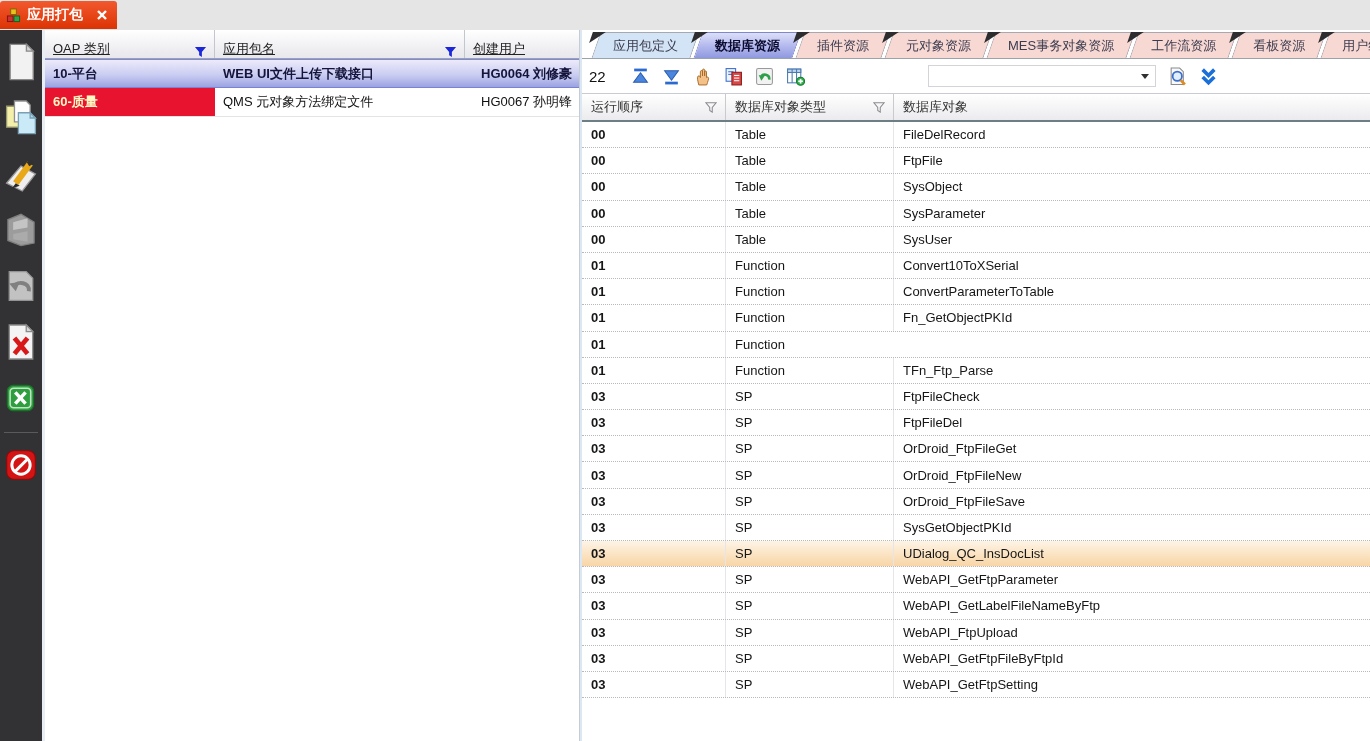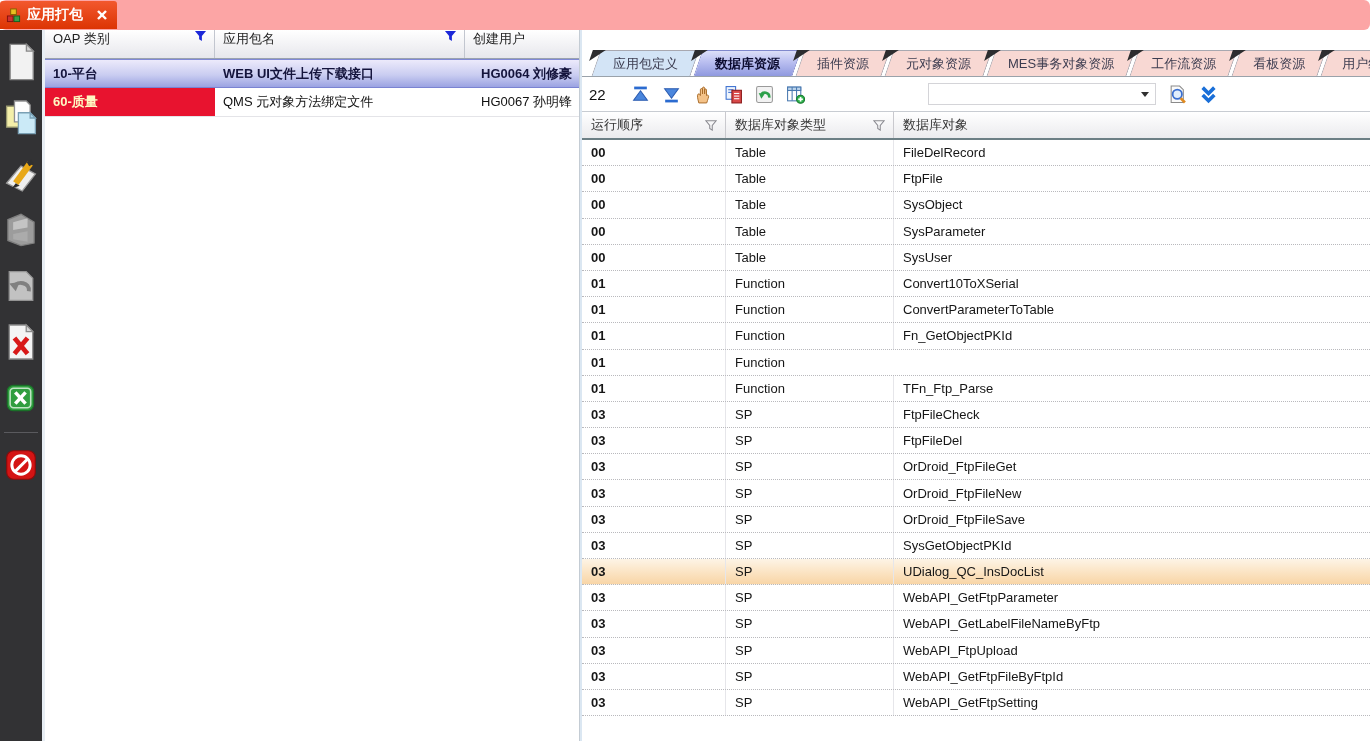--- a/index.html
+++ b/index.html
@@ -2,21 +2,21 @@
 <html><head>
 <meta charset="utf-8">
 <style>
   * { box-sizing: border-box; margin: 0; padding: 0; }
   html, body { width: 1370px; height: 741px; overflow: hidden; }
   body { font-family: "Liberation Sans", "DejaVu Sans", sans-serif; background: #fff; }
 
   .app { width: 1370px; height: 741px; display: flex; flex-direction: column; }
 
   
-  .topbar { height: 30px; background: #fca5a5; display: flex; align-items: flex-start; flex: 0 0 auto; border-radius: 6px; }
+  .topbar { height: 30px; background: #e5e5e5; display: flex; align-items: flex-start; flex: 0 0 auto; }
   .doc-tab { height: 28px; margin-top: 1px; display: flex; align-items: center; gap: 6px;
              padding: 0 10px 0 6px; background: linear-gradient(#f2582e, #dc3404);
              border-radius: 3px 3px 0 0; cursor: pointer; }
   .doc-tab .lbl { color: #fff; font-weight: bold; font-size: 14px; }
   .doc-tab .close { margin-left: 8px; display: flex; align-items: center; }
 
   .main { flex: 1; display: flex; min-height: 0; }
 
   
   .sidebar { width: 42px; background: #323234; flex: 0 0 auto; display: flex; flex-direction: column;
@@ -29,22 +29,22 @@
 
   
   .left-wrap { width: 3px; background: #e8eef4; flex: 0 0 auto; }
   .left-panel { width: 535px; flex: 0 0 auto; background: #fff; border-right: 1px solid #c4ccd4;
                 display: flex; flex-direction: column; }
   .lg-header { display: flex; height: 29px; background: linear-gradient(#ffffff, #e7e7ec);
                border-bottom: 1px solid #9aa2ae; flex: 0 0 auto; }
   .lg-header > div:nth-of-type(1) { width: 170px; }
   .lg-header > div:nth-of-type(2) { width: 250px; }
   .lg-header > div:nth-of-type(3) { flex: 1; }
-  .lg-hcell { display: flex; align-items: flex-start; padding-left: 8px; border-right: 1px solid #c2c6cf;
-              font-size: 13px; color: #222; cursor: pointer; }
+  .lg-hcell { display: flex; align-items: flex-end; padding-left: 8px; border-right: 1px solid #c2c6cf;
+              font-size: 13px; color: #222; cursor: pointer; text-decoration: underline; }
   .lg-hcell:last-child { border-right: none; }
   .lg-hcell .funnel { width: 13px; height: 12px; margin-left: auto; margin-right: 7px;
                       fill: #1c28d8; display: none; }
   .lg-hcell.filter .funnel { display: block; }
 
   .lg-row { display: flex; height: 29px; border-bottom: 1px solid #e4e4e8; cursor: pointer; }
   .lg-row > div:nth-of-type(1) { width: 170px; }
   .lg-row > div:nth-of-type(2) { width: 250px; }
   .lg-row > div:nth-of-type(3) { flex: 1; margin-left: 8px; }
   .lg-cell { display: flex; align-items: center; padding-left: 8px; font-size: 13px; color: #111;
@@ -52,21 +52,21 @@
   .lg-row.selected { background: linear-gradient(#eceafb 0%, #cacdf1 55%, #9ba3e2 100%);
                      border-top: 1px solid #8089d6; border-bottom: 1px solid #7a83d2; }
   .lg-row.selected .lg-cell { font-weight: bold; color: #14143c; }
   .lg-row.flagged > div:nth-of-type(1) { background: #e8132f; font-weight: bold; color: #fef9c3; }
 
   
   .right-panel { flex: 1; min-width: 0; display: flex; flex-direction: column;
                  border-left: 2px solid #dbe7f2; background: #fff; }
 
   
-  .tabs { height: 46px; display: flex; align-items: flex-end; padding-left: 14px; flex: 0 0 auto;
+  .tabs { height: 28px; display: flex; align-items: flex-end; padding-left: 14px; flex: 0 0 auto;
           background: #fff; overflow: hidden; }
   .tab { position: relative; height: 26px; line-height: 26px; padding: 0 17px; margin-right: 3px;
          cursor: pointer; flex: 0 0 auto; }
   .tab .bg { position: absolute; inset: 0; transform: skewX(-19deg); background: #f8d8d3;
              border: 1px solid #a8a8b0; border-bottom: none; border-radius: 1px 4px 0 0; }
   .tab .notch { position: absolute; left: -5px; top: 0; width: 0; height: 0; z-index: 2;
                 border-top: 11px solid #2d2d2f; border-right: 13px solid transparent;
                 transform: skewX(-19deg); }
   .tab .lbl { position: relative; z-index: 1; font-size: 13px; color: #3c3c50; white-space: nowrap; }
   .tab.blue .bg { background: #d3e4f6; }

